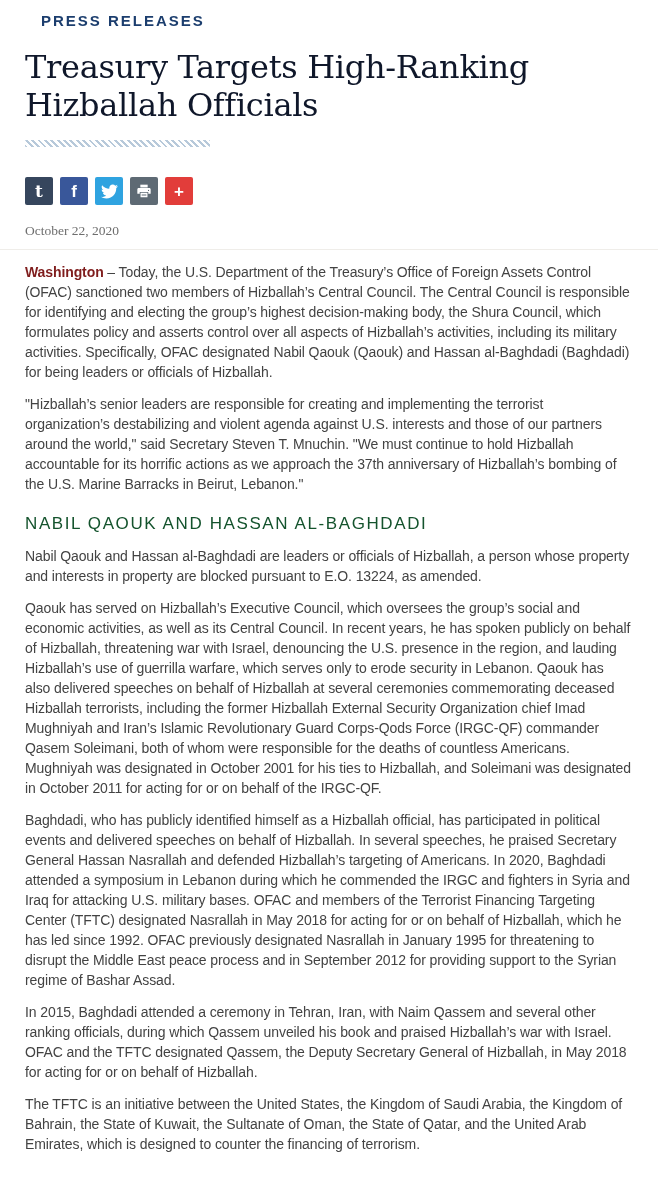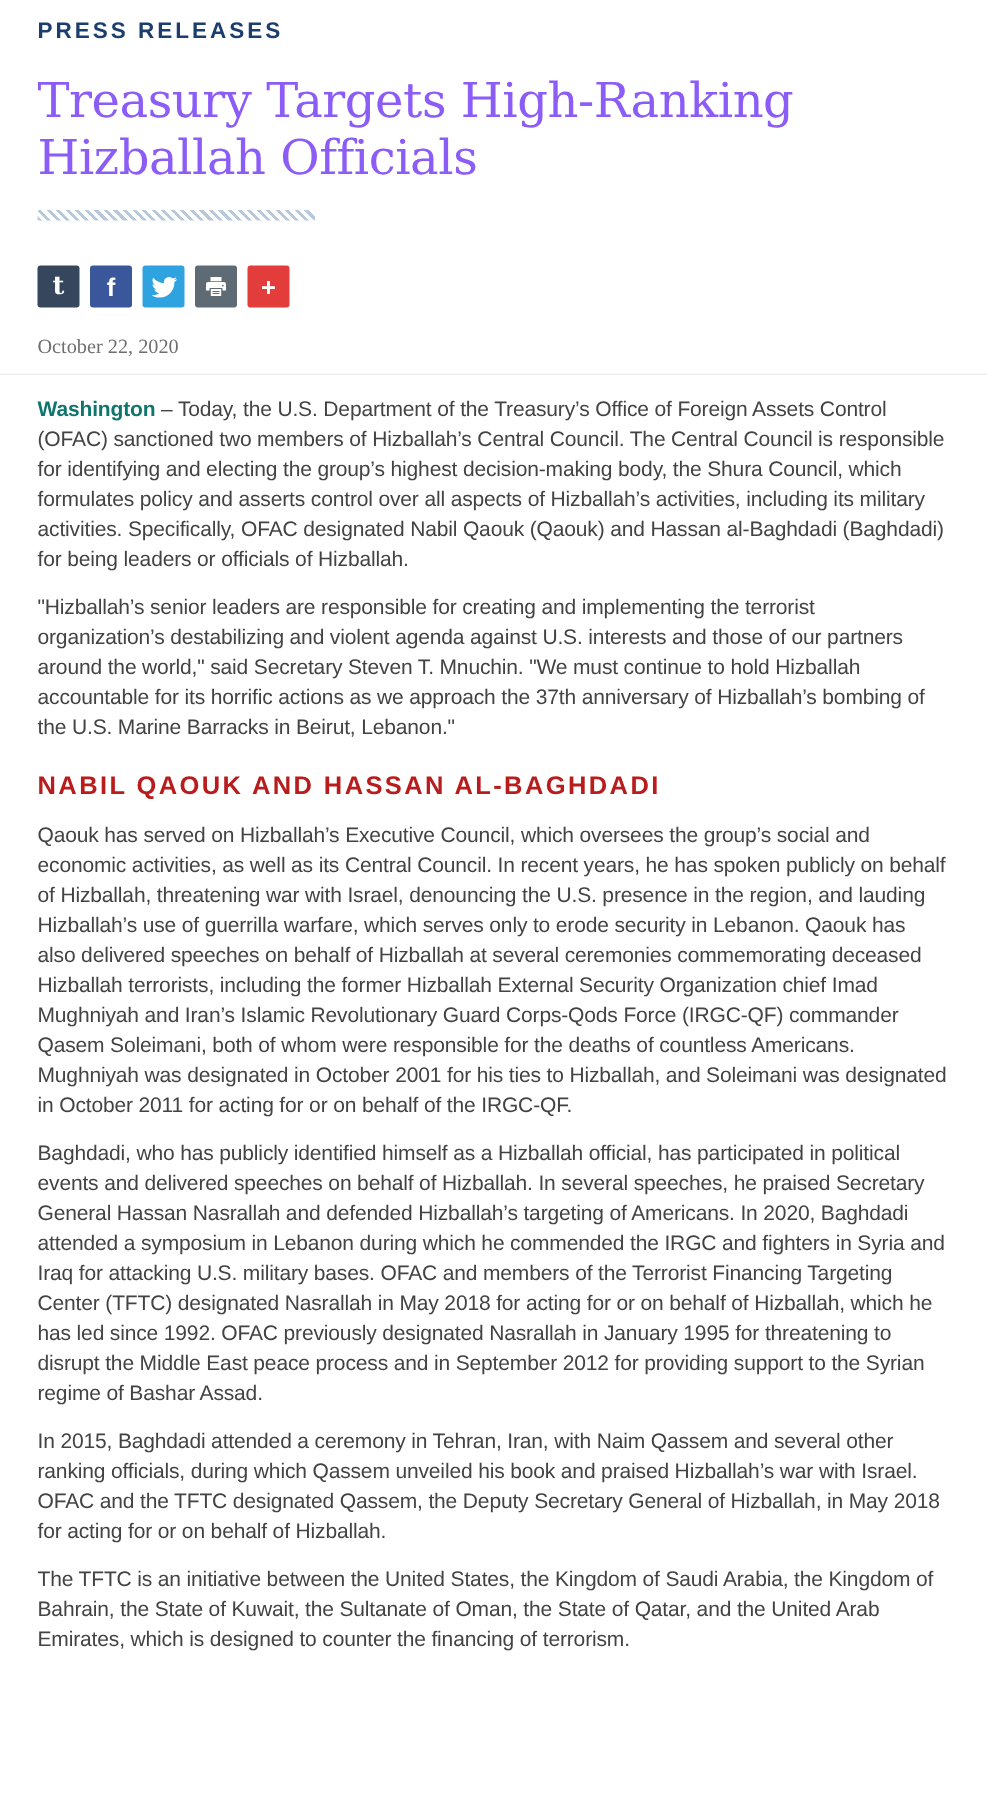--- a/index.html
+++ b/index.html
@@ -14,28 +14,29 @@
 
   .eyebrow {
     font-size: 15px;
     font-weight: 700;
     letter-spacing: 2px;
     color: #1c3e6e;
     text-decoration: none;
     display: inline-block;
     margin-top: 2px;
     cursor: pointer;
+    margin-left: 16px;
   }
 
   h1.title {
     font-family: "DejaVu Serif", serif;
     font-weight: normal;
     font-size: 32px;
     line-height: 38px;
-    color: #8b5cf6;
+    color: #0f172a;
     margin-top: 18px;
     letter-spacing: -0.3px;
   }
 
   .hatch-divider {
     width: 185px;
     height: 7px;
     margin-top: 16px;
     background: repeating-linear-gradient(
       45deg,
@@ -82,27 +83,27 @@
   }
 
   article { margin-top: 2px; }
   article p {
     font-size: 14px;
     line-height: 20px;
     letter-spacing: -0.1px;
     color: #434343;
     margin-top: 12px;
   }
-  article p strong { color: #0f766e; }
+  article p strong { color: #7f1d1d; }
 
   h2.section-heading {
     font-size: 17px;
-    font-weight: 700;
+    font-weight: 400;
     letter-spacing: 1.6px;
-    color: #b91c1c;
+    color: #14532d;
     margin-top: 20px;
     margin-bottom: 2px;
   }
 </style>
 </head>
 <body>
 
 <div class="page">
 
   <a class="eyebrow">PRESS RELEASES</a>
@@ -153,20 +154,21 @@
 
     <p>
       <strong>Washington</strong><span> – Today, the U.S. Department of the Treasury’s Office of Foreign Assets Control (OFAC) sanctioned two members of Hizballah’s Central Council. The Central Council is responsible for identifying and electing the group’s highest decision-making body, the Shura Council, which formulates policy and asserts control over all aspects of Hizballah’s activities, including its military activities. Specifically, OFAC designated Nabil Qaouk (Qaouk) and Hassan al-Baghdadi (Baghdadi) for being leaders or officials of Hizballah.</span>
     </p>
 
     <p>"Hizballah’s senior leaders are responsible for creating and implementing the terrorist organization’s destabilizing and violent agenda against U.S. interests and those of our partners around the world," said Secretary Steven T. Mnuchin. "We must continue to hold Hizballah accountable for its horrific actions as we approach the 37th anniversary of Hizballah’s bombing of the U.S. Marine Barracks in Beirut, Lebanon."</p>
 
 
     <h2 class="section-heading">NABIL QAOUK AND HASSAN AL-BAGHDADI</h2>
 
+    <p>Nabil Qaouk and Hassan al-Baghdadi are leaders or officials of Hizballah, a person whose property and interests in property are blocked pursuant to E.O. 13224, as amended.</p>
 
     <p>Qaouk has served on Hizballah’s Executive Council, which oversees the group’s social and economic activities, as well as its Central Council. In recent years, he has spoken publicly on behalf of Hizballah, threatening war with Israel, denouncing the U.S. presence in the region, and lauding Hizballah’s use of guerrilla warfare, which serves only to erode security in Lebanon. Qaouk has also delivered speeches on behalf of Hizballah at several ceremonies commemorating deceased Hizballah terrorists, including the former Hizballah External Security Organization chief Imad Mughniyah and Iran’s Islamic Revolutionary Guard Corps-Qods Force (IRGC-QF) commander Qasem Soleimani, both of whom were responsible for the deaths of countless Americans. Mughniyah was designated in October 2001 for his ties to Hizballah, and Soleimani was designated in October 2011 for acting for or on behalf of the IRGC-QF.</p>
 
     <p>Baghdadi, who has publicly identified himself as a Hizballah official, has participated in political events and delivered speeches on behalf of Hizballah. In several speeches, he praised Secretary General Hassan Nasrallah and defended Hizballah’s targeting of Americans. In 2020, Baghdadi attended a symposium in Lebanon during which he commended the IRGC and fighters in Syria and Iraq for attacking U.S. military bases. OFAC and members of the Terrorist Financing Targeting Center (TFTC) designated Nasrallah in May 2018 for acting for or on behalf of Hizballah, which he has led since 1992. OFAC previously designated Nasrallah in January 1995 for threatening to disrupt the Middle East peace process and in September 2012 for providing support to the Syrian regime of Bashar Assad.</p>
 
     <p>In 2015, Baghdadi attended a ceremony in Tehran, Iran, with Naim Qassem and several other ranking officials, during which Qassem unveiled his book and praised Hizballah’s war with Israel. OFAC and the TFTC designated Qassem, the Deputy Secretary General of Hizballah, in May 2018 for acting for or on behalf of Hizballah.</p>
 
     <p>The TFTC is an initiative between the United States, the Kingdom of Saudi Arabia, the Kingdom of Bahrain, the State of Kuwait, the Sultanate of Oman, the State of Qatar, and the United Arab Emirates, which is designed to counter the financing of terrorism.</p>
 
   </article>

